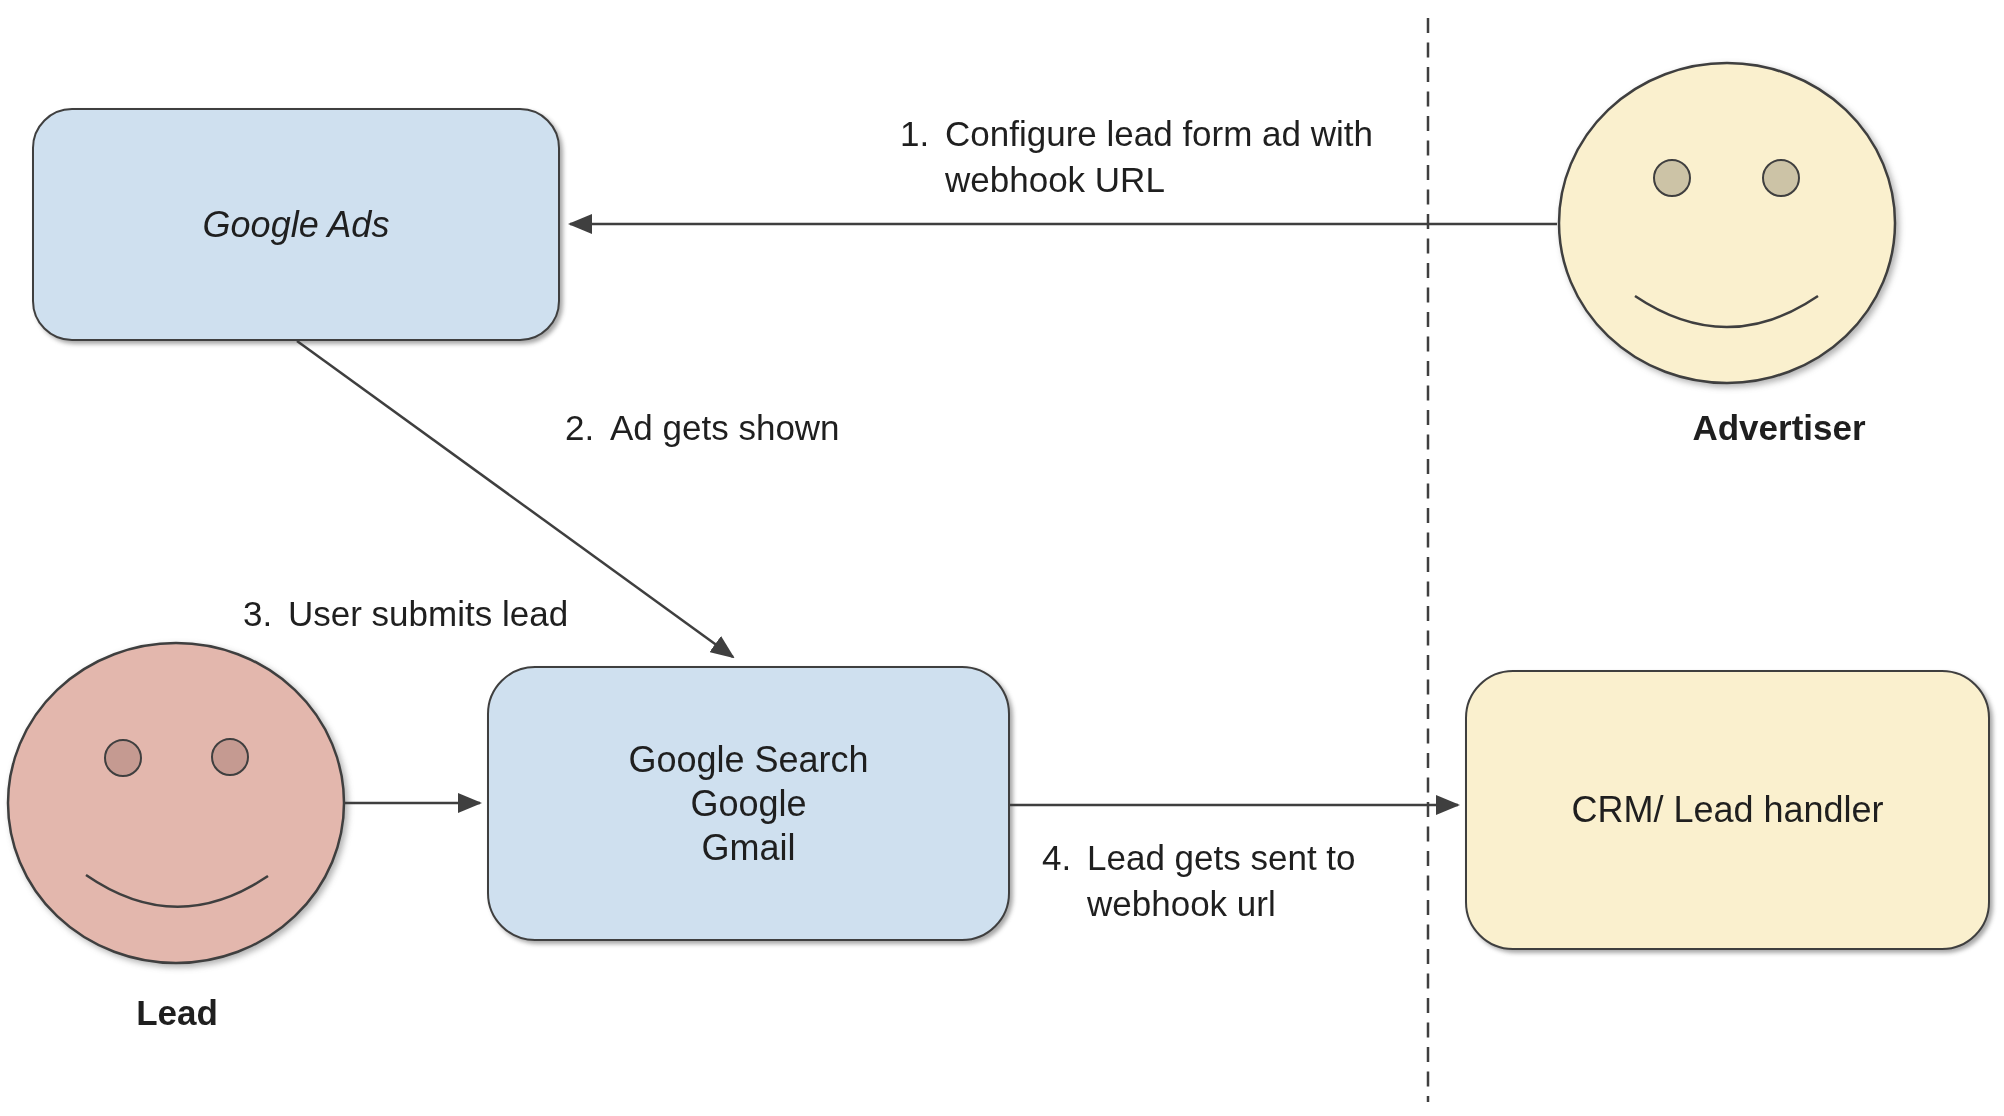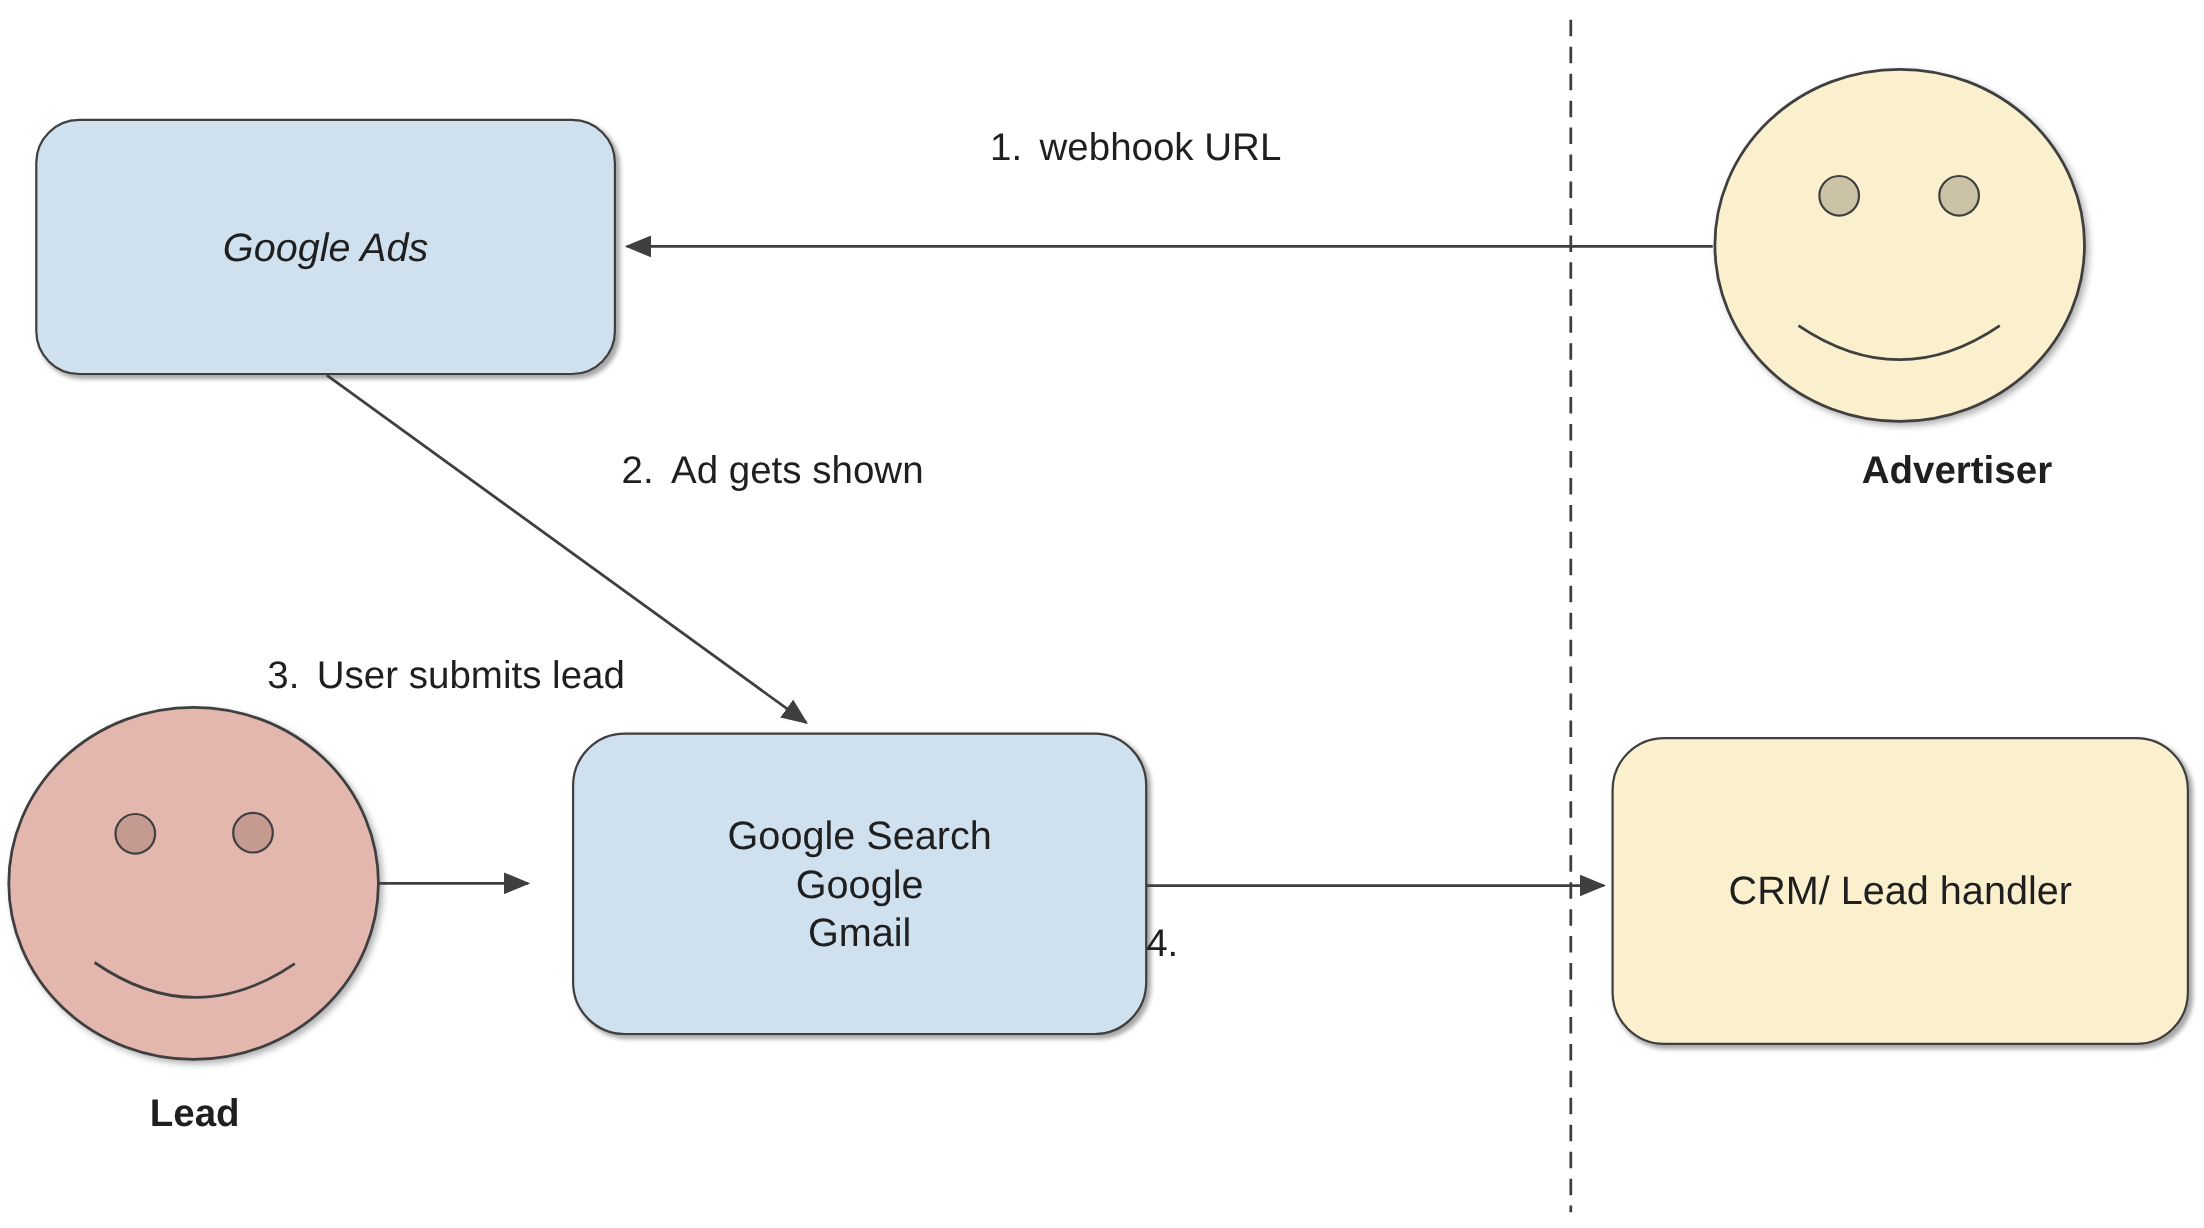--- a/index.html
+++ b/index.html
@@ -30,21 +30,21 @@
     display: flex;
     flex-direction: column;
     align-items: center;
     justify-content: center;
     text-align: center;
     font-size: 36px;
     line-height: 44px;
     box-shadow: 3px 3px 4px rgba(60,60,60,0.45);
   }
   .node-google-ads   { left: 32px;   top: 108px; width: 528px; height: 233px; border-radius: 40px; }
-  .node-platforms    { left: 487px;  top: 666px; width: 523px; height: 275px; border-radius: 48px; margin-left: 33px; }
+  .node-platforms    { left: 487px;  top: 666px; width: 523px; height: 275px; border-radius: 48px; }
   .node-crm          { left: 1465px; top: 670px; width: 525px; height: 280px; border-radius: 48px; align-items: center; }
   .actor-label {
     position: absolute;
     transform: translateX(-50%);
     font-weight: bold;
     font-size: 35px;
     line-height: 46px;
     white-space: nowrap;
   }
   .actor-label-advertiser { left: 1779px; top: 405px; }
@@ -110,31 +110,36 @@
   <div class="node node-crm" style="background-color: rgb(250, 240, 206);">
     <span>CRM/ Lead handler</span>
   </div>
 
   <div class="actor-label actor-label-advertiser">Advertiser</div>
   <div class="actor-label actor-label-user">Lead</div>
 
   <div class="step step-1">
     <span class="num">1.</span>
     <span class="lines">
+      <span style="display:block">Configure lead form ad with</span>
       <span style="display:block">webhook URL</span>
     </span>
   </div>
 
   <div class="step step-2">
     <span class="num">2.</span>
     <span class="lines">Ad gets shown</span>
   </div>
 
   <div class="step step-3">
     <span class="num">3.</span>
     <span class="lines">User submits lead</span>
   </div>
 
   <div class="step step-4">
     <span class="num">4.</span>
+    <span class="lines">
+      <span style="display:block">Lead gets sent to</span>
+      <span style="display:block">webhook url</span>
+    </span>
   </div>
 
 </div>
 
 </body></html>

